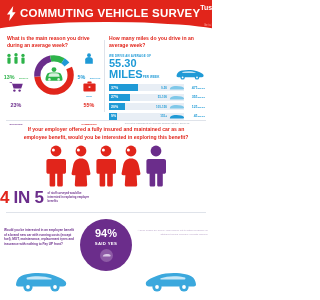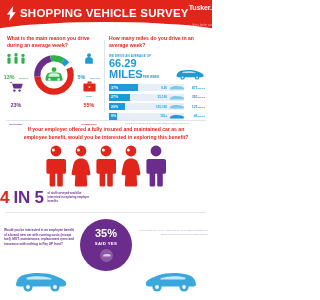--- a/index.html
+++ b/index.html
@@ -159,21 +159,21 @@
 
 <div class="page">
 
   <div class="header">
     <div class="header-inner">
       <span class="bolt-icon">
         <svg viewBox="0 0 11 15" width="11" height="15">
             <path d="M7.2 0 1 8.4h3.1L3.2 15 9.6 6.3H6.4L7.2 0z" fill="#fff"></path>
           </svg>
       </span>
-      <span class="header-title">SHOPPING VEHICLE SURVEY</span>
+      <span class="header-title">COMMUTING VEHICLE SURVEY</span>
       <span class="logo">
         <span class="logo-name">Tusker.</span>
         <span class="logo-tag">Get a better car</span>
       </span>
     </div>
     <div class="header-curve"></div>
   </div>
 
   <div class="sec1">
     <div class="divider-v"></div>
@@ -248,21 +248,21 @@
       </div>
     </div>
 
     <div class="col-right">
       <div class="q-red right">How many miles do you drive in an average week?</div>
 
       <div class="avg-block">
         <div class="avg-texts">
           <div class="avg-kicker">WE DRIVE AN AVERAGE OF</div>
           <div class="avg-big">
-            <span>66.29</span>
+            <span>55.30</span>
             <span>MILES</span><span class="avg-unit">PER WEEK</span>
           </div>
         </div>
         <svg class="avg-car" viewBox="0 0 30 14">
           <path d="M1.5 10.4c0-1.4.6-3 1.6-4 .9-.9 2.4-1.5 4-1.8 2-.4 4.2-.6 6.4-.6 3 0 6 .4 8.6 1.2 1.9.6 3.6 1.4 5 2.3 1 .6 1.5 1.3 1.5 2.1 0 1-.6 1.6-1.7 1.6H3.1c-1 0-1.6-.5-1.6-1.4z" fill="#1f9ad6"></path>
           <path d="M7.5 6.1c1.7-.5 3.8-.8 6-.8 2.6 0 5 .4 7 1.1.4.1.3.7-.1.7H7.7c-.5 0-.6-.8-.2-1z" fill="#bfe3f5"></path>
           <circle cx="7.6" cy="11.4" r="2.2" fill="#1f9ad6"></circle>
             <circle cx="7.6" cy="11.4" r=".9" fill="#fff"></circle>
           <circle cx="22" cy="11.4" r="2.2" fill="#1f9ad6"></circle>
             <circle cx="22" cy="11.4" r=".9" fill="#fff"></circle>
@@ -360,21 +360,21 @@
       <div class="stat-note">of staff surveyed would be interested in exploring employer benefits</div>
     </div>
   </div>
 
   <div class="sec3">
     <div class="divider-h2"></div>
     <div class="sec3-row">
       <div class="q3">Would you be interested in an employee benefit of a brand new car with running costs (except fuel), MOT, maintenance, replacement tyres and insurance with nothing to Pay UP front?</div>
       <div class="circle-col">
         <div class="circle">
-          <span class="circle-pct">35%</span>
+          <span class="circle-pct">94%</span>
           <span class="circle-sub">SAID YES</span>
           <span class="circle-badge">
             <svg viewBox="0 0 10 6" width="9" height="5">
                 <path d="M.6 4.4c0-.7.3-1.5.8-2 .5-.4 1.2-.7 2-.9.7-.1 1.5-.2 2.3-.2 1.1 0 2.2.1 3.1.4.5.2.8.4 1 .7.2.3.2.7.2 1 0 .4-.3.7-.8.7H1.3c-.5 0-.7-.2-.7-.6z" fill="#d9c7e4"></path>
               </svg>
           </span>
         </div>
       </div>
       <div class="source">A 2019 Tusker EV survey was carried out to gather feedback on attitudes toward company benefits offering.</div>
     </div>

